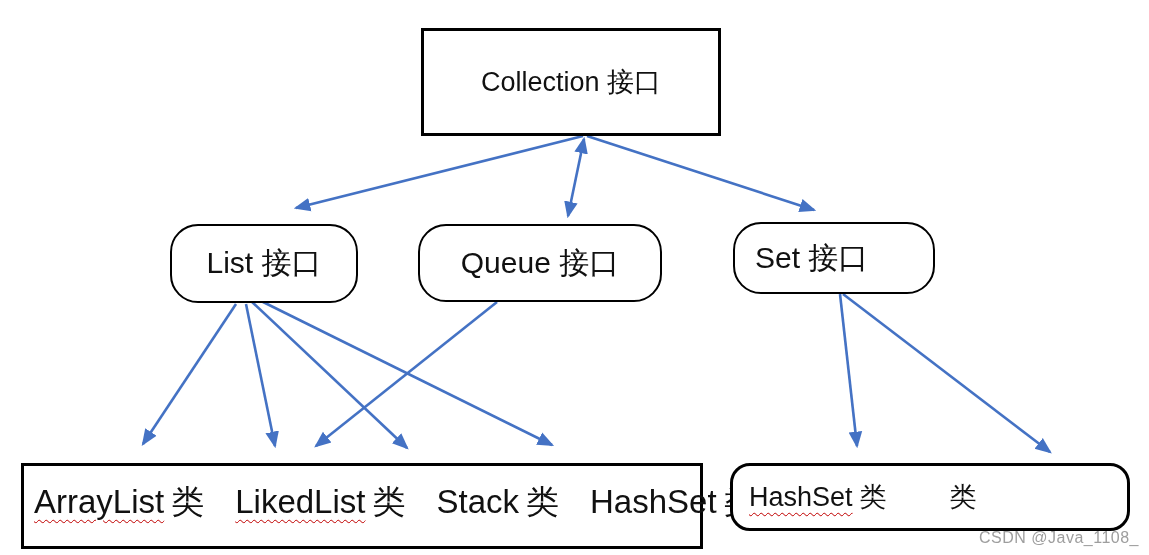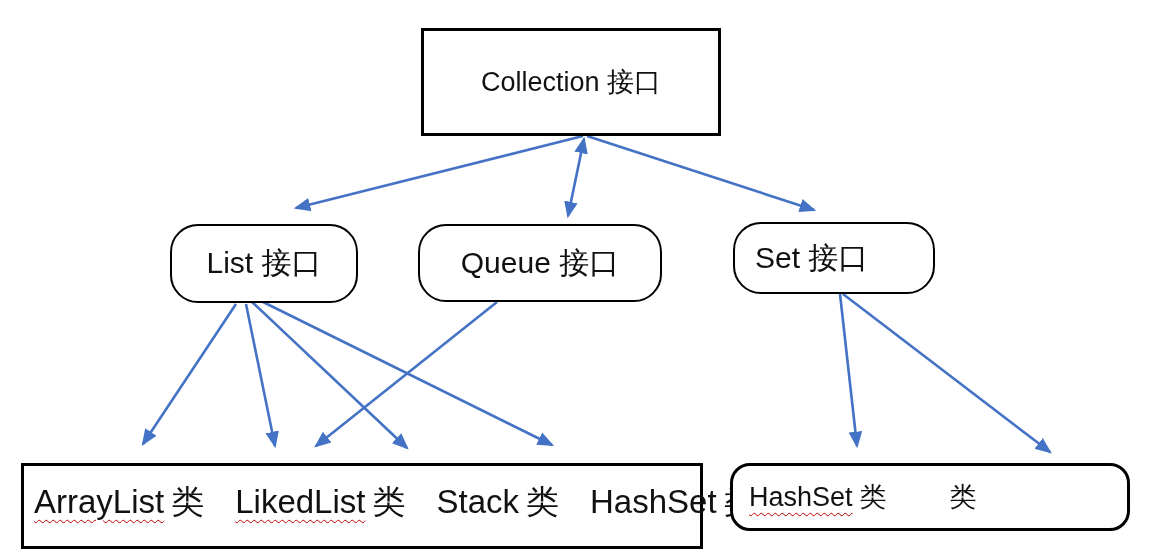--- a/index.html
+++ b/index.html
@@ -108,14 +108,15 @@
   <div id="box-set-impls" class="node">
     <span class="impl-item wavy">
       <span class="en">HashSet</span>
       <span class="cn">类</span>
     </span>
     <span class="impl-item wavy">
       <span class="cn">类</span>
     </span>
   </div>
 
+  <div id="watermark">CSDN @Java_1108_</div>
 
 </div>
 
 </body></html>

